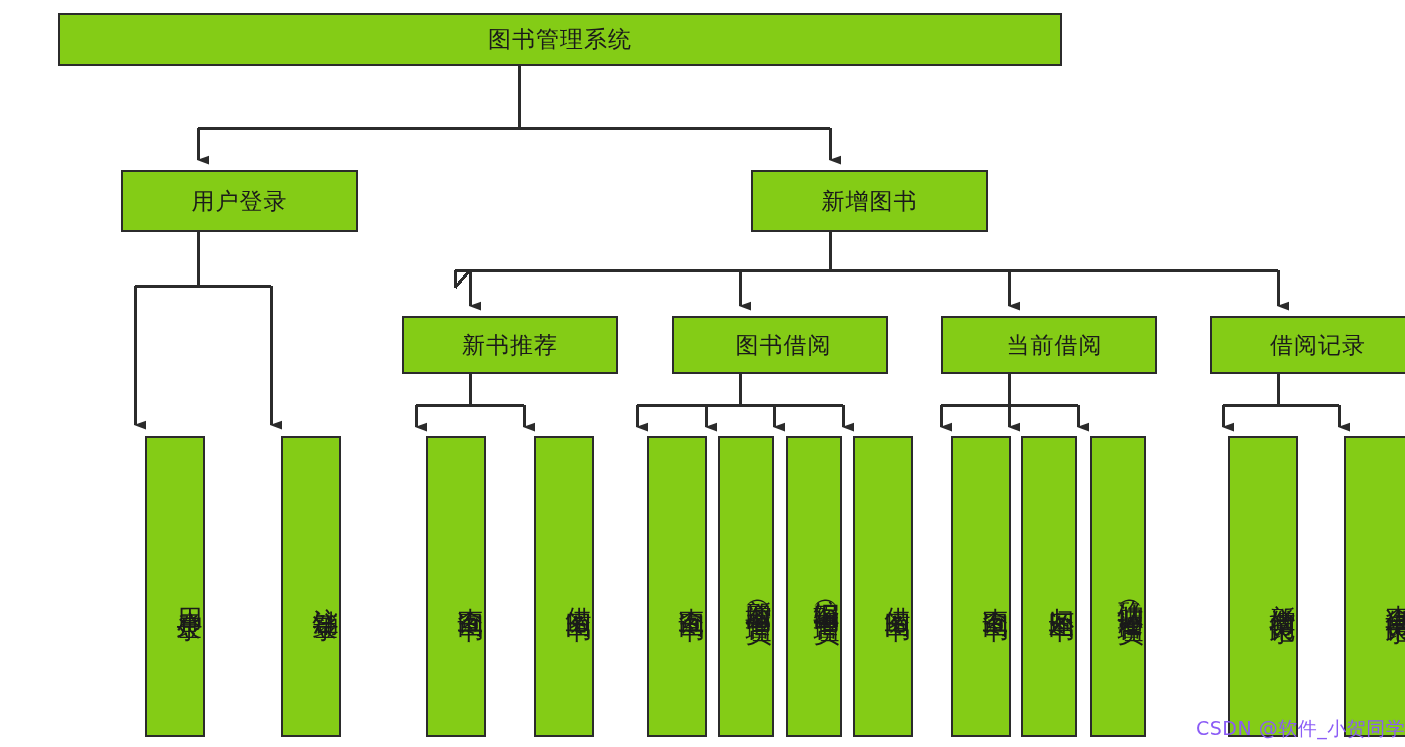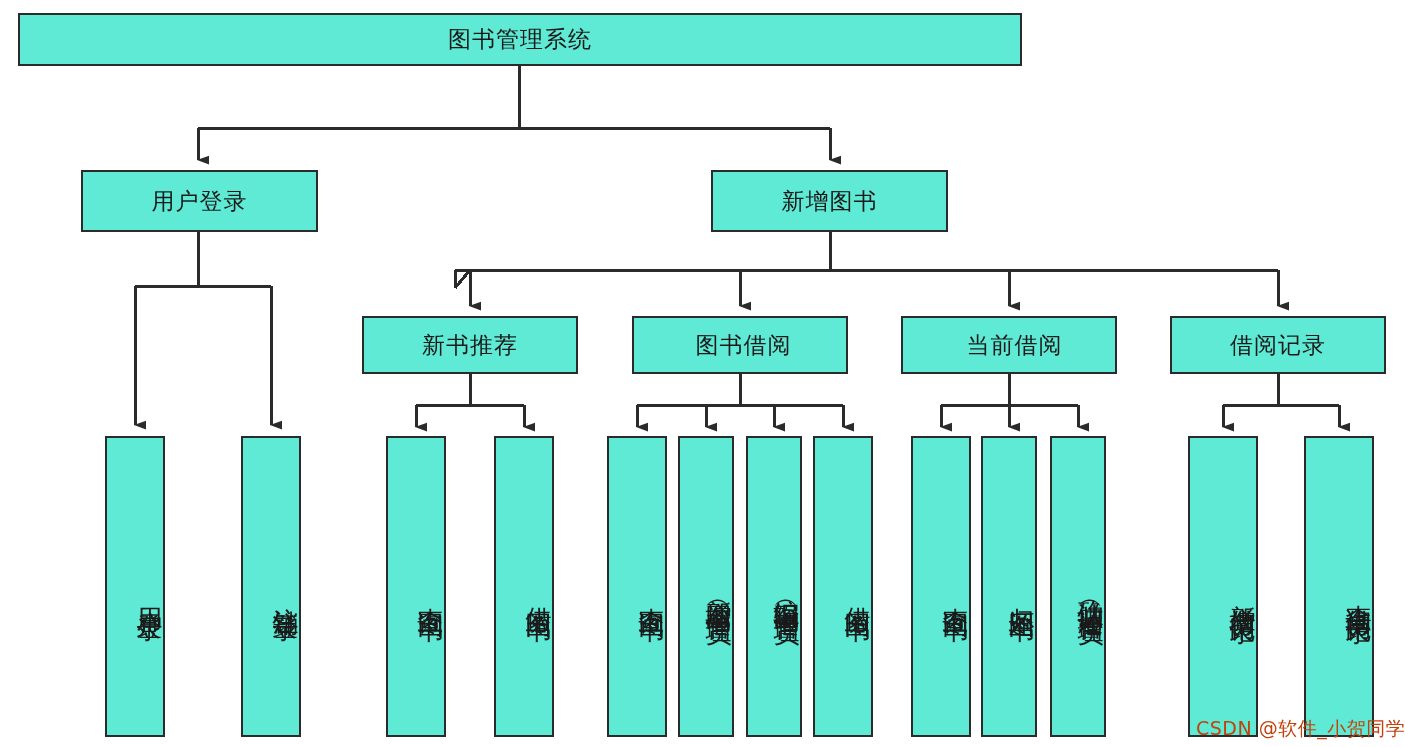--- a/index.html
+++ b/index.html
@@ -20,25 +20,26 @@
     left: 0;
     top: 0;
     width: 1405px;
     height: 747px;
     pointer-events: none;
   }
   .node {
     position: absolute;
     box-sizing: border-box;
     border: 2.5px solid #2b2b2b;
-    background: #5eead4;
+    background: #84cc16;
     display: flex;
     align-items: center;
     justify-content: center;
     color: #1a1a1a;
+    margin-left: 40px;
   }
   .node.horiz {
     font-size: 23px;
     letter-spacing: 1px;
   }
   .node.vert {
     writing-mode: vertical-rl;
     text-orientation: upright;
     font-size: 26px;
     letter-spacing: 3px;
@@ -48,21 +49,21 @@
     line-height: 1.05;
   }
   .node.vert .vtext {
     writing-mode: vertical-rl;
     text-orientation: upright;
     display: block;
   }
   .watermark {
     position: absolute;
     font-size: 19px;
-    color: #c2410c;
+    color: #8b5cf6;
     white-space: nowrap;
     letter-spacing: 0.5px;
     font-family: "DejaVu Sans", "Liberation Sans", sans-serif;
   }
 </style>
 </head>
 <body>
 
 <div id="canvas">
 

